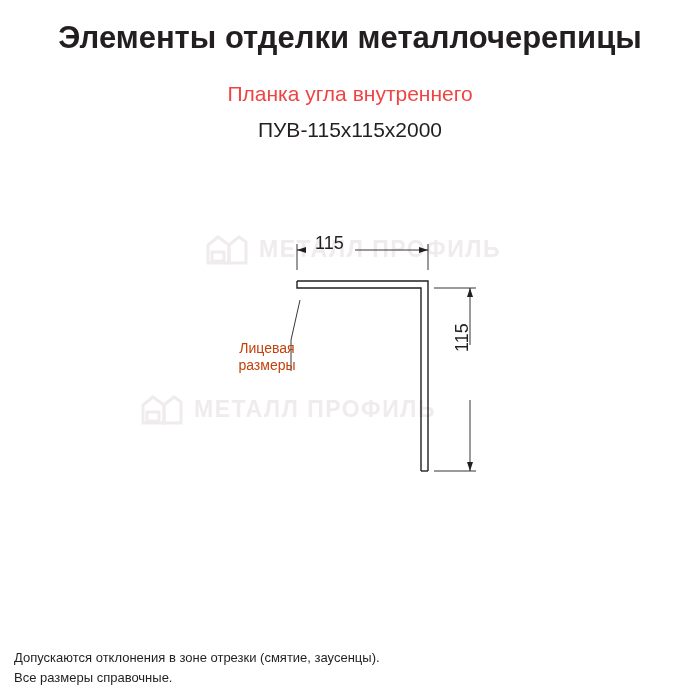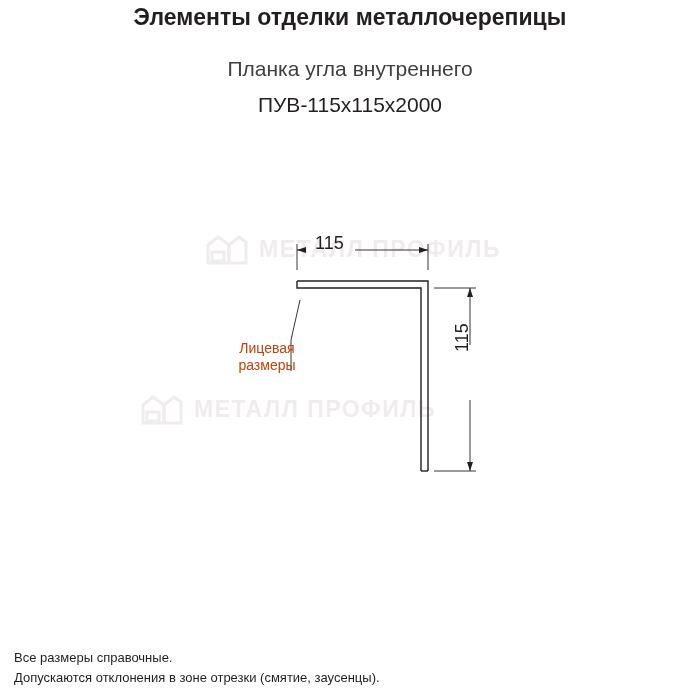--- a/index.html
+++ b/index.html
@@ -19,32 +19,32 @@
   
   .title-block {
     position: absolute;
     top: 0;
     left: 0;
     width: 700px;
     text-align: center;
   }
   .main-title {
     margin: 0;
-    padding-top: 4px;
-    font-size: 23px;
+    padding-top: 20px;
+    font-size: 31px;
     font-weight: bold;
     letter-spacing: 0px;
     color: #231f20;
   }
   .sub-title {
     margin: 0;
     padding-top: 26px;
     font-size: 21px;
     font-weight: normal;
-    color: #404040;
+    color: #ef4444;
   }
   .code-title {
     margin: 3px;
     padding-top: 9px;
     font-size: 21px;
     font-weight: normal;
     color: #231f20;
   }
 
   
@@ -198,15 +198,15 @@
   <span class="dim-label dim-top">115</span>
   <span class="dim-label dim-right">115</span>
 
   <div class="face-label">
     <div>Лицевая</div>
     <div>размеры</div>
   </div>
 </div>
 
 <div class="footer">
+  <div>Допускаются отклонения в зоне отрезки (смятие, заусенцы).</div>
   <div>Все размеры справочные.</div>
-  <div>Допускаются отклонения в зоне отрезки (смятие, заусенцы).</div>
 </div>
 
 </body></html>

